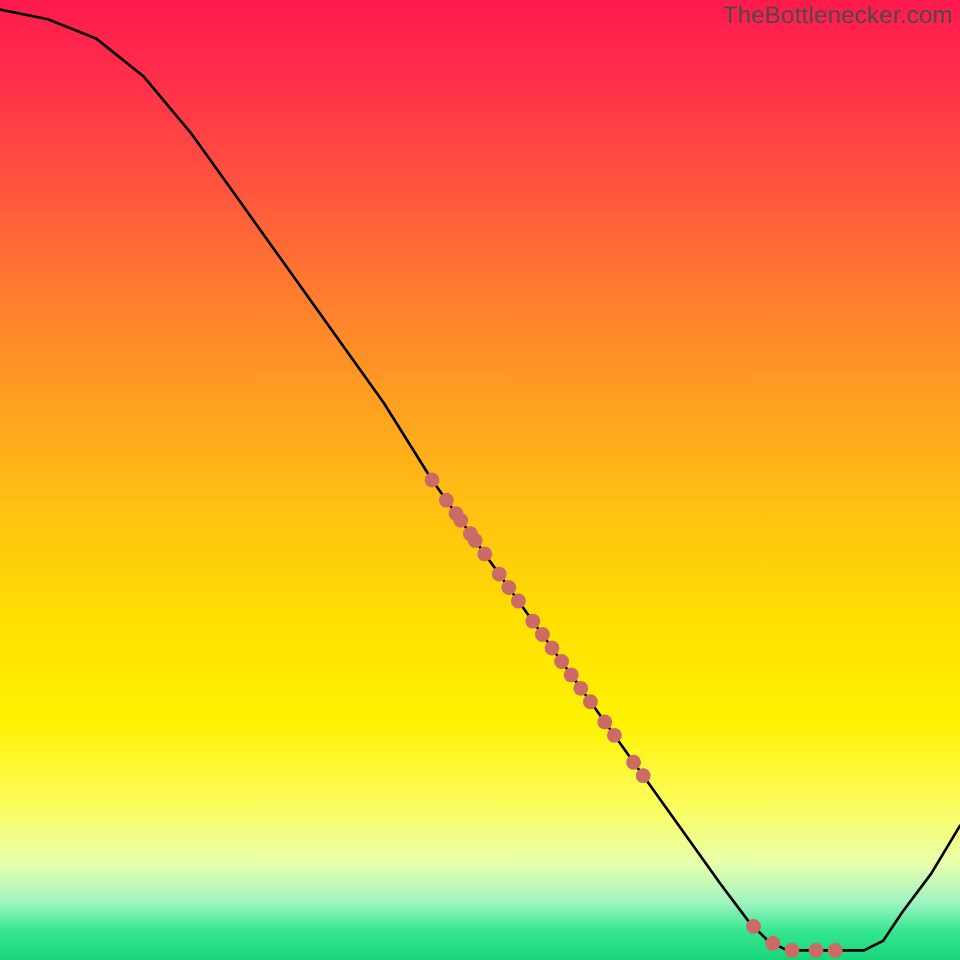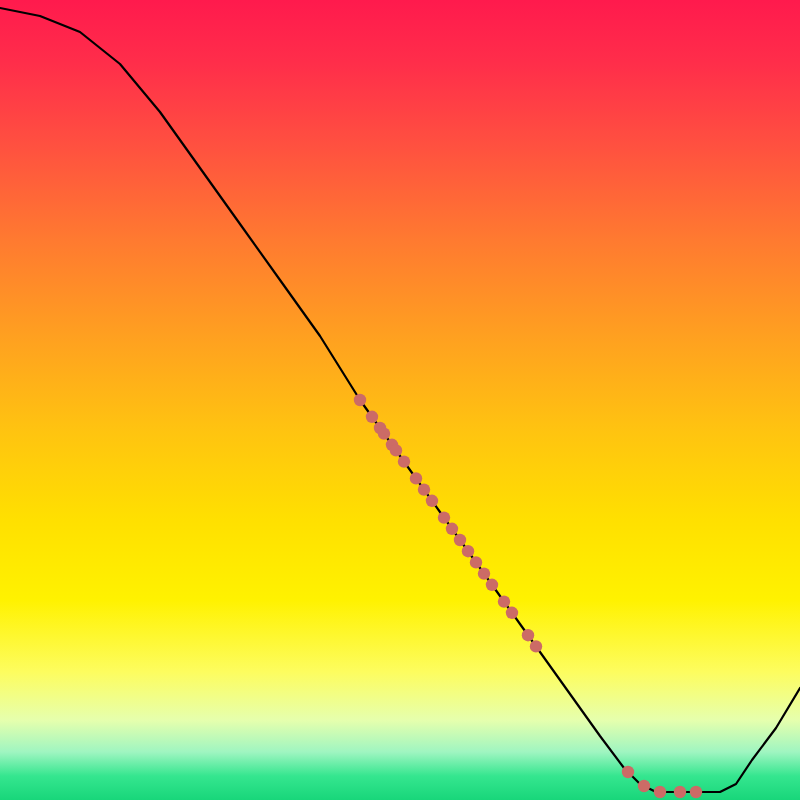--- a/index.html
+++ b/index.html
@@ -56,20 +56,21 @@
   .dot {
     fill: #cc6b66;
     stroke: #cc6b66;
     stroke-width: 0;
   }
 </style>
 </head>
 <body>
 
 <div class="canvas">
+  <div class="attribution">TheBottlenecker.com</div>
 
   <svg class="plot" viewBox="0 0 800 800">
     <path id="bottleneck-curve" class="curve" d="M0.0 8.0 L40.0 16.0 L80.0 32.0 L120.0 64.0 L160.0 112.0 L200.0 168.0 L240.0 224.0 L280.0 280.0 L320.0 336.0 L360.0 400.0 L400.0 456.0 L440.0 512.0 L480.0 568.0 L520.0 624.0 L560.0 680.0 L600.0 736.0 L624.0 768.0 L640.0 784.0 L656.0 792.0 L680.0 792.0 L704.0 792.0 L720.0 792.0 L736.0 784.0 L752.0 760.0 L776.0 728.0 L800.0 688.0"></path>
     <g id="dot-layer">
         <circle cx="360.0" cy="400.0" r="6.2" class="dot"></circle>
         <circle cx="372.0" cy="416.8" r="6.2" class="dot"></circle>
         <circle cx="380.0" cy="428.0" r="6.2" class="dot"></circle>
         <circle cx="384.0" cy="433.6" r="6.2" class="dot"></circle>
         <circle cx="392.0" cy="444.8" r="6.2" class="dot"></circle>
         <circle cx="396.0" cy="450.4" r="6.2" class="dot"></circle>

